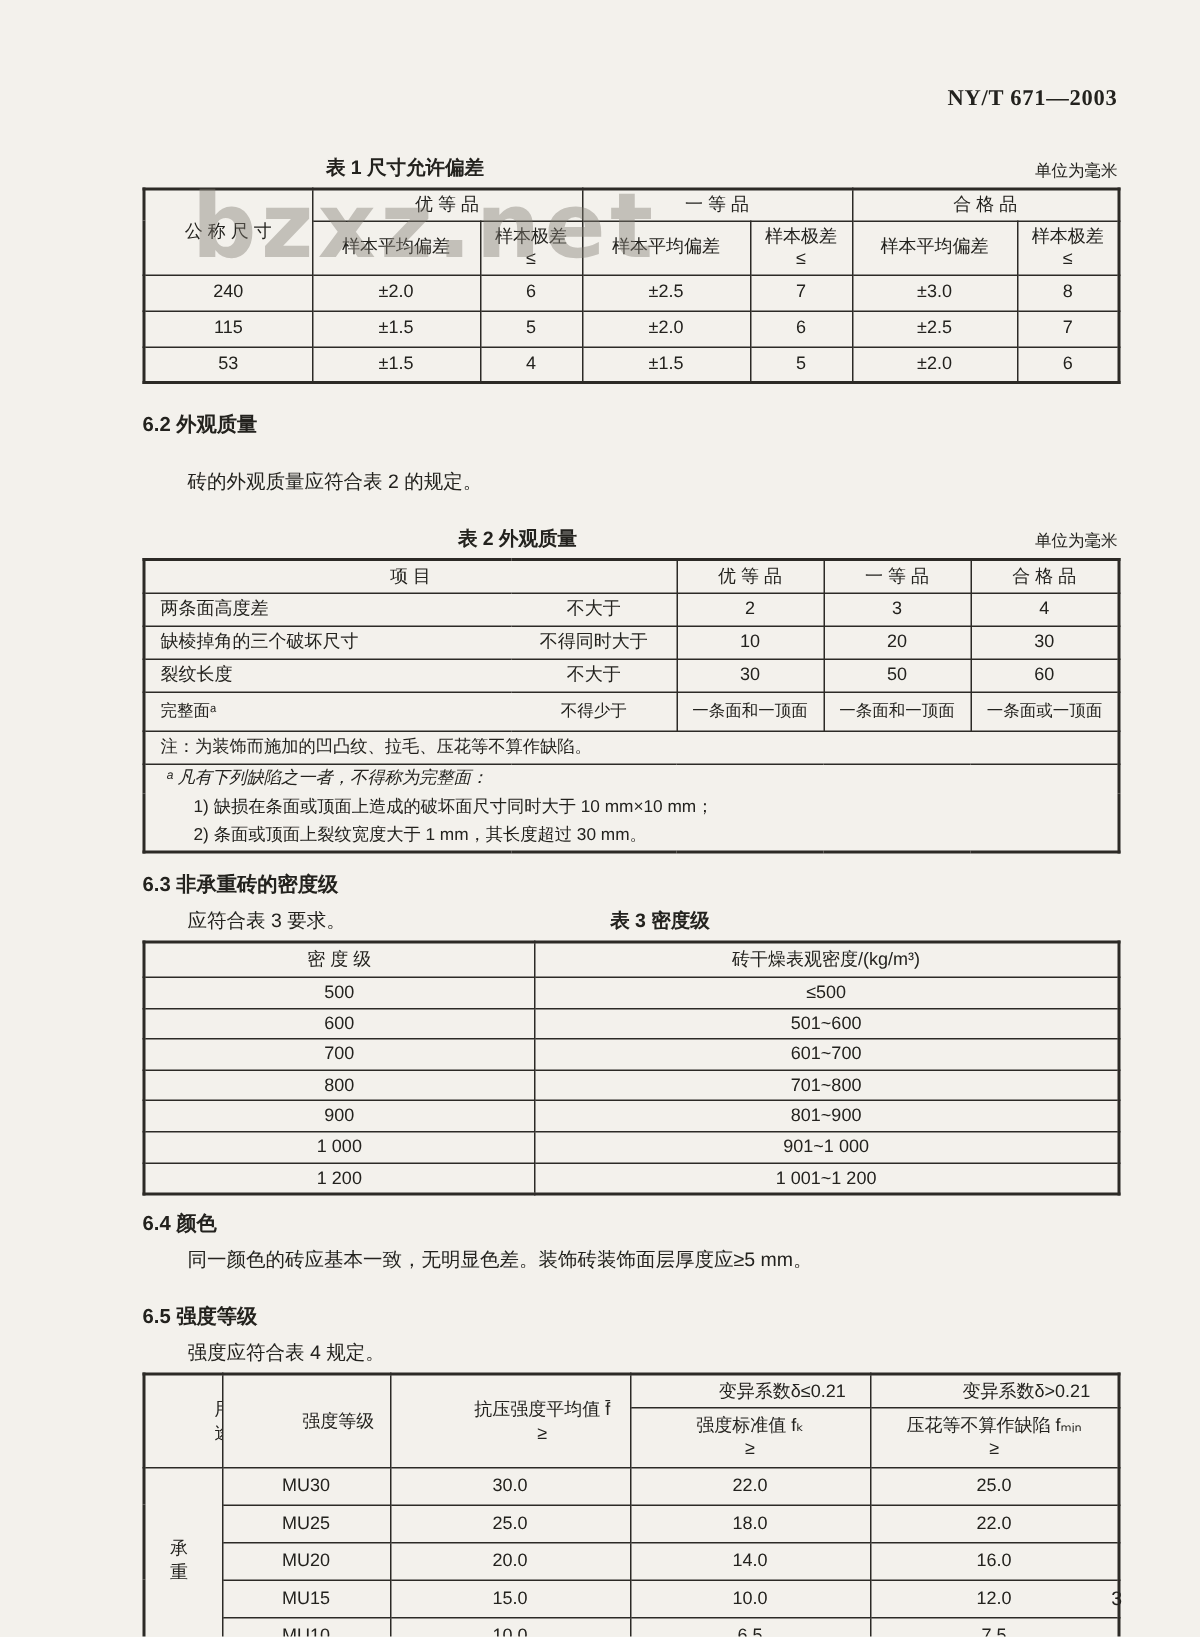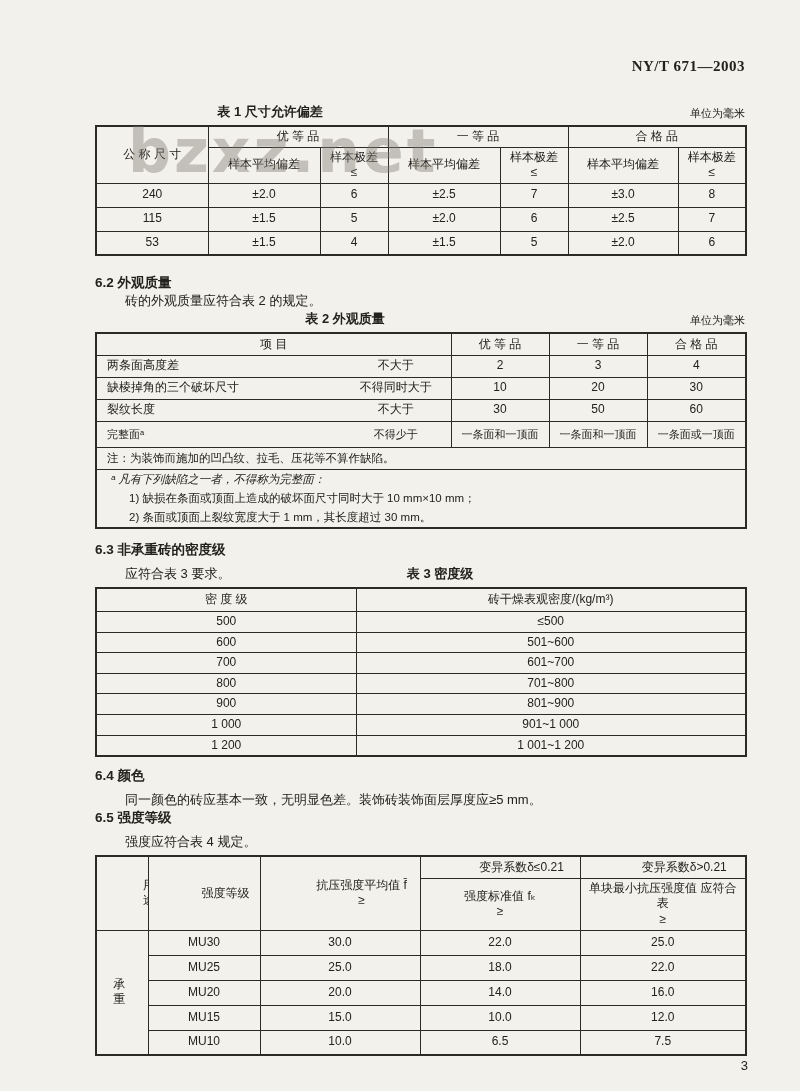--- a/index.html
+++ b/index.html
@@ -19,21 +19,21 @@
     font-weight:bold; font-size:15px; letter-spacing:0.5px;
   }
 
   .cap-row { position:relative; height:18px; }
   .cap { position:absolute; left:0; right:0; text-align:center; font-weight:bold; font-size:13px; }
   .cap.t1cap { right:300px; }
   .cap.t2cap { right:150px; }
   .unit { position:absolute; right:0; top:3px; font-size:11px; font-weight:normal; }
 
   .mt28{margin-top:28px;} .mt18{margin-top:18px;}
-  .mt12{margin-top:12px;} .mt10{margin-top:10px;} .mt8{margin-top:0;}
+  .mt12{margin-top:12px;} .mt10{margin-top:10px;} .mt8{margin-top:20px;}
   .mt6{margin-top:6px;} .mt4{margin-top:4px;}
 
   .heading { font-weight:bold; font-size:13.5px; }
   .para { font-size:13px; padding-left:30px; }
 
   .line63 { position:relative; font-size:13px; height:18px; }
   .line63 .body { padding-left:30px; }
   .line63 .cap3 { position:absolute; left:170px; right:130px; text-align:center; font-weight:bold; font-size:13px; top:0; }
 
   table.t { border-collapse:collapse; table-layout:fixed; width:100%; margin-top:4px; border:2px solid #2c2a26; }
@@ -296,21 +296,21 @@
       </th>
       <th>变异系数δ≤0.21</th>
       <th>变异系数δ&gt;0.21</th>
     </tr>
     <tr class="h2">
       <th>
         <div>强度标准值 fₖ</div>
         <div>≥</div>
       </th>
       <th>
-        <div>单块最小抗压强度值 应符合表</div>
+        <div>压花等不算作缺陷 fₘᵢₙ</div>
         <div>≥</div>
       </th>
     </tr>
     <tr>
       <td rowspan="5" class="use-cell">承 重</td>
       <td>MU30</td>
       <td>30.0</td>
       <td>22.0</td>
       <td>25.0</td>
     </tr>

